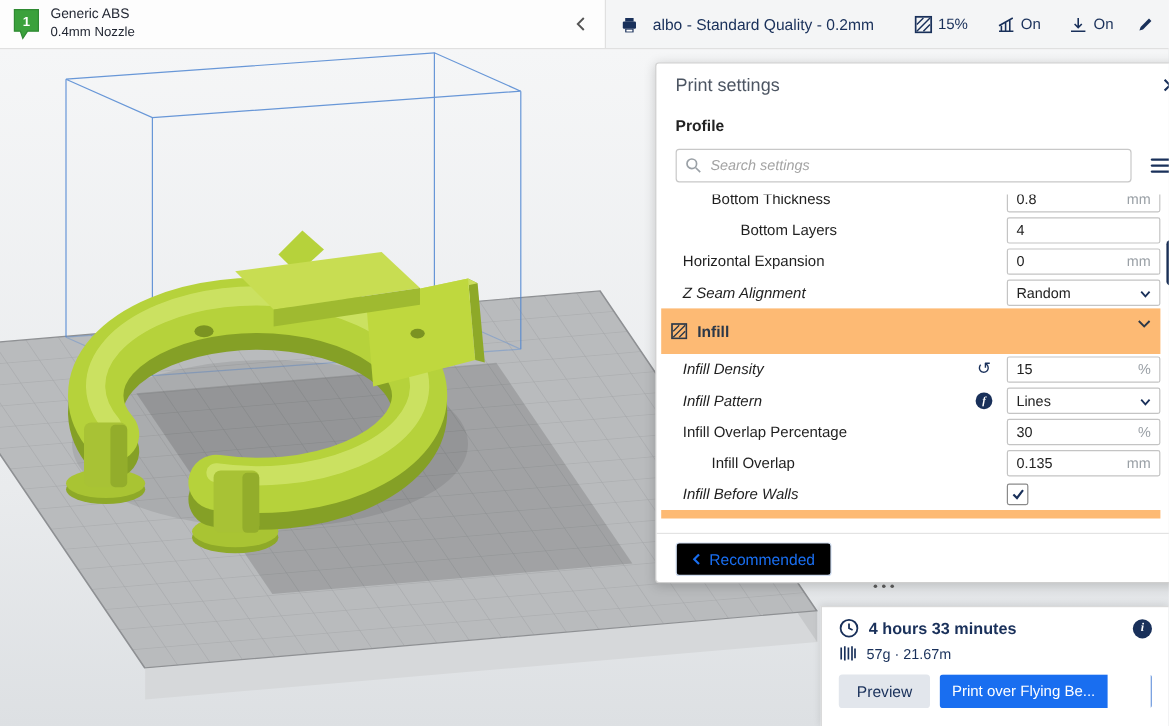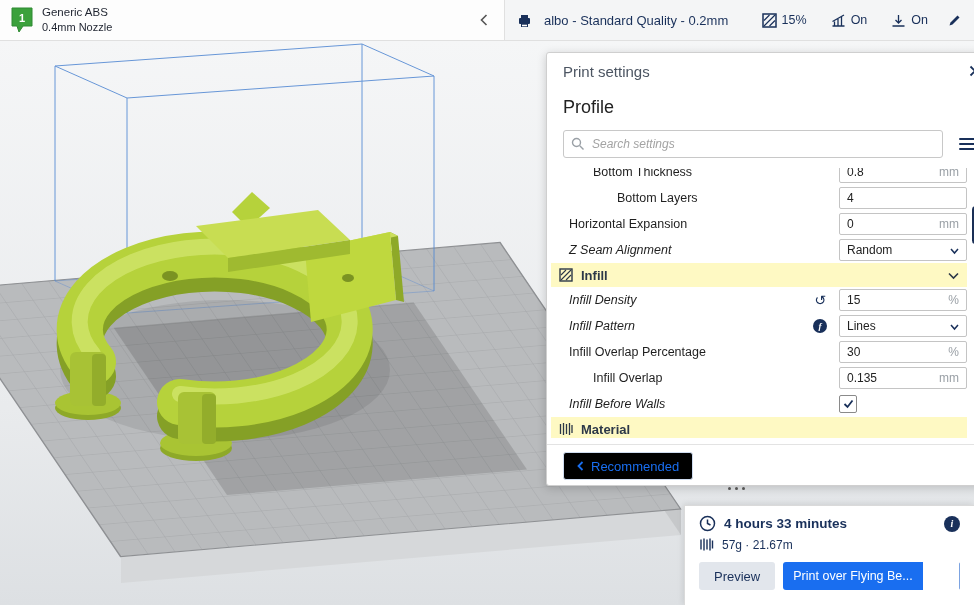--- a/index.html
+++ b/index.html
@@ -28,21 +28,21 @@
   
   .viewport{position:absolute;top:40px;left:0;width:974px;height:565px;z-index:1;}
   
   .panel{position:absolute;left:546px;top:52px;width:454px;height:434px;background:#fff;
     border:1px solid #cfcfcf;border-radius:3px;box-shadow:0 2px 10px rgba(0,0,0,.18);
     z-index:20;box-sizing:border-box;}
   .panel-header{height:36px;display:flex;align-items:center;padding:0 16px;}
   .panel-title{font-size:15px;color:#4c5562;flex:1;}
   .panel-close{width:16px;height:16px;display:flex;align-items:center;justify-content:center;cursor:pointer;}
   .profile-row{display:flex;align-items:center;padding:0 16px;margin-top:8px;}
-  .profile-label{width:92px;font-size:18px;color:#222;}
+  .profile-label{width:92px;font-size:13px;color:#222;font-weight:bold;}
   .combo{position:relative;flex:1;height:28px;border:1px solid #c8c8c8;border-radius:3px;
     background:#fff;display:flex;align-items:center;padding:0 56px 0 10px;box-sizing:border-box;cursor:pointer;}
   .combo .pname{font-size:12.5px;color:#333;}
   .combo .psuffix{font-size:12.5px;color:#9a9a9a;margin-left:4px;white-space:nowrap;overflow:hidden;}
   .combo .star{position:absolute;right:32px;top:5px;font-family:"DejaVu Sans",sans-serif;
     font-size:13px;color:#19305a;}
   .combo .cchev{position:absolute;right:10px;top:10px;}
   .search-row{display:flex;align-items:center;padding:0 16px;margin-top:12px;}
   .search-box{position:relative;flex:1;}
   .search-box input{width:100%;height:28px;border:1px solid #c8c8c8;border-radius:3px;
@@ -65,21 +65,21 @@
   .valbox .val{font-size:12px;color:#222;flex:1;}
   .valbox .unit{font-size:12px;color:#9aa0a6;}
   .valbox.dd{cursor:pointer;padding-right:20px;}
   .valbox .dchev{position:absolute;right:7px;top:8px;}
   .row-tool{position:absolute;left:263px;width:20px;display:flex;justify-content:center;}
   .reset-glyph{font-family:"DejaVu Sans",sans-serif;font-size:14px;color:#19305a;line-height:1;cursor:pointer;}
   .ficon{width:14px;height:14px;border-radius:50%;background:#19305a;color:#fff;
     font:italic bold 9px "Liberation Serif",serif;display:flex;align-items:center;justify-content:center;cursor:pointer;}
   .checkbox{position:absolute;left:292px;width:16px;height:16px;border:1px solid #8a8a8a;
     border-radius:2px;background:#fff;display:flex;align-items:center;justify-content:center;cursor:pointer;}
-  .catrow{position:relative;height:24px;margin:0 32px 0 4px;background:#fef9c3;
+  .catrow{position:relative;height:38px;margin:0 32px 0 4px;background:#fdba74;
     display:flex;align-items:center;padding-left:8px;gap:8px;cursor:pointer;}
   .catrow .clabel{font-size:13px;font-weight:bold;color:#2c3848;}
   .catrow .cchev2{position:absolute;right:8px;top:9px;}
   .scrollbar-thumb{position:absolute;right:20px;top:38px;width:7px;height:38px;
     background:#1a2f56;border-radius:3.5px;cursor:grab;}
   .panel-footer{position:absolute;left:0;right:0;bottom:0;height:40px;border-top:1px solid #e3e3e3;}
   .rec-btn{display:inline-flex;align-items:center;gap:7px;height:26px;padding:0 13px;
     margin:7px 0 0 16px;background:#000000;border:1px solid #cfdcf0;border-radius:3px;
     color:#196ef0;font-size:13px;cursor:pointer;}
   

